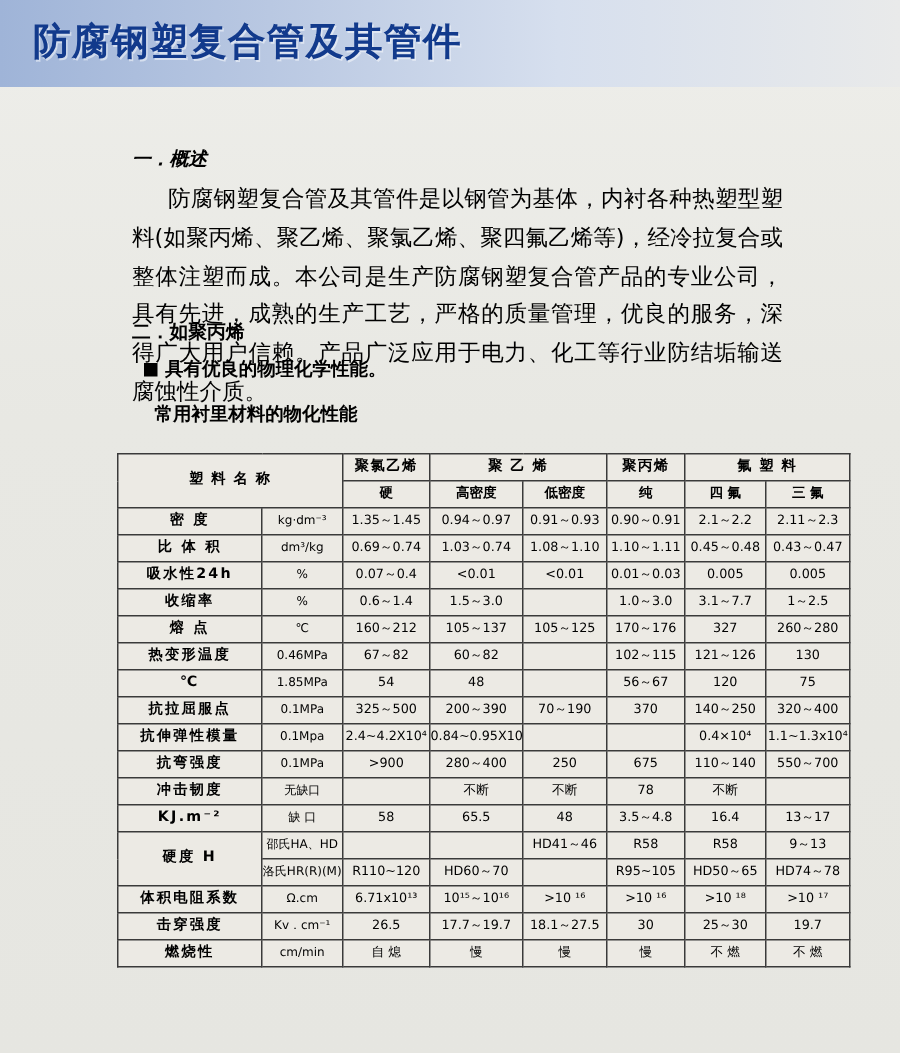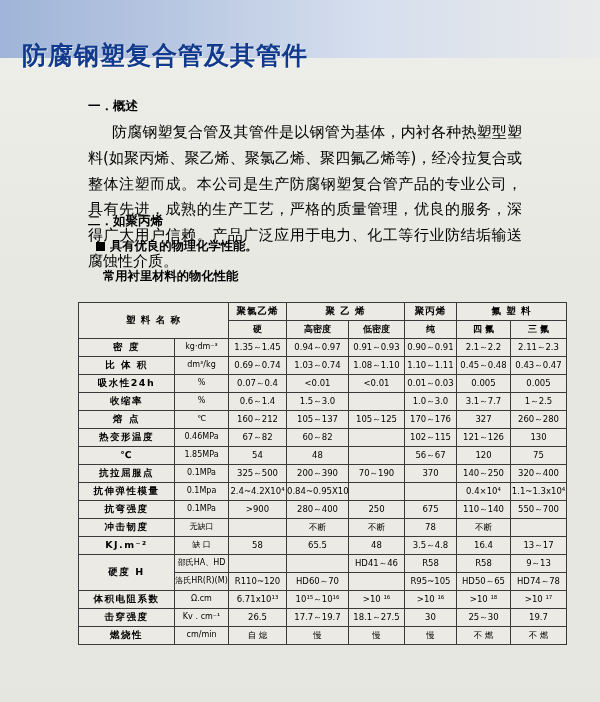--- a/index.html
+++ b/index.html
@@ -32,37 +32,36 @@
   .banner-title {
     position: absolute;
     left: 22px;
     top: 11px;
     font-size: 25px;
     font-weight: bold;
     letter-spacing: 1px;
     color: #123a8c;
     font-family: "DejaVu Sans", "Liberation Sans", sans-serif;
     text-shadow: 1px 1px 0 rgba(255,255,255,0.5);
-    margin-top: 28px;
   }
   
   .content {
     position: absolute;
     left: 0;
     top: 58px;
     width: 600px;
   }
   .sec-head {
     font-size: 12.5px;
     font-weight: bold;
     margin: 0 0 6px 0;
     padding: 0;
     color: #000;
   }
-  .s1 { position: absolute; left: 88px; top: 40px; }
+  .s1 { position: absolute; left: 88px; top: 40px; font-style: italic; }
   .para {
     position: absolute;
     left: 88px;
     top: 62px;
     width: 434px;
     font-size: 15px;
     line-height: 1.72;
     text-align: justify;
     text-indent: 24px;
     color: #000;

